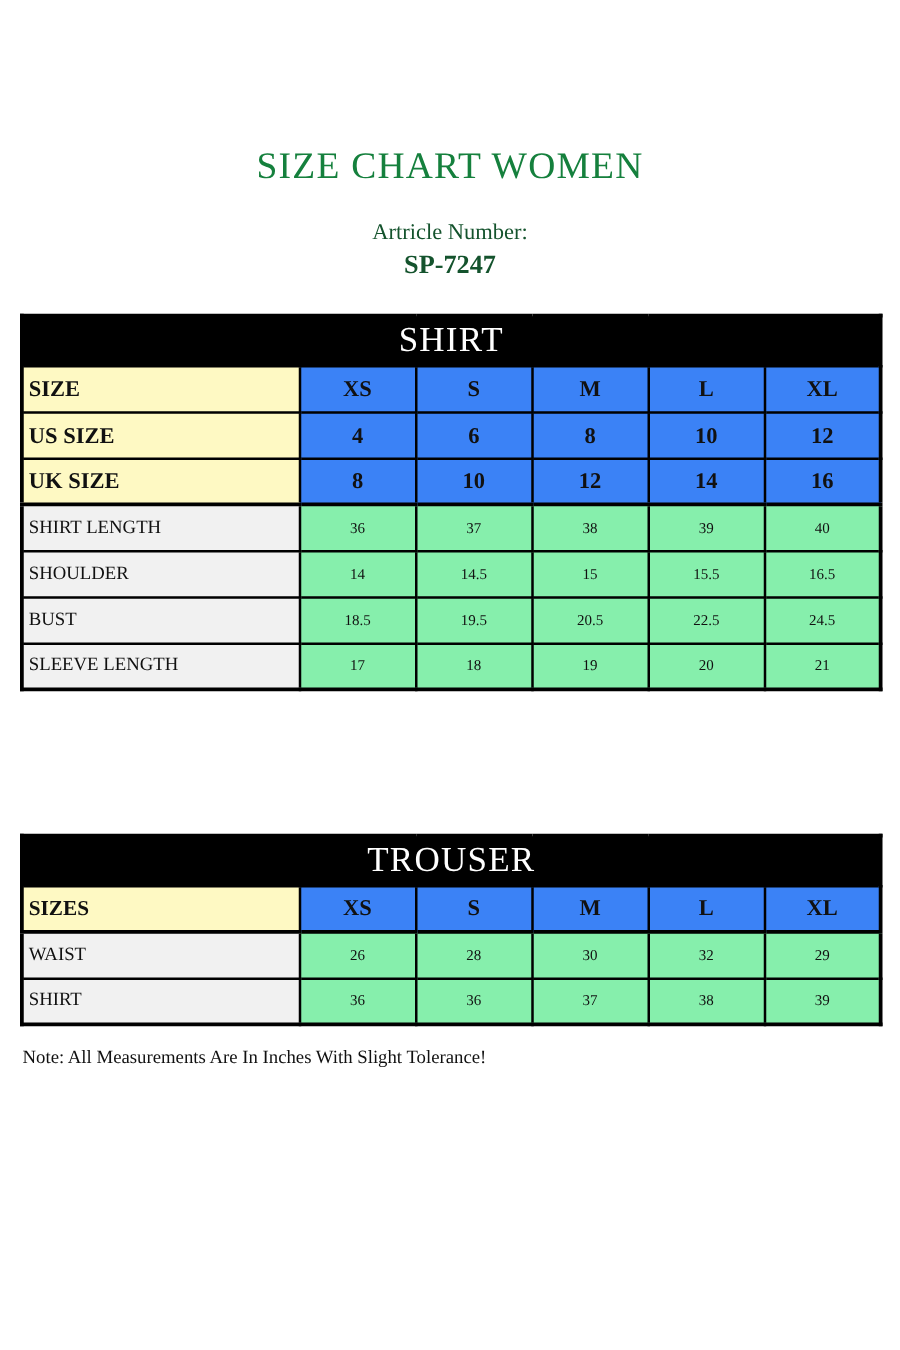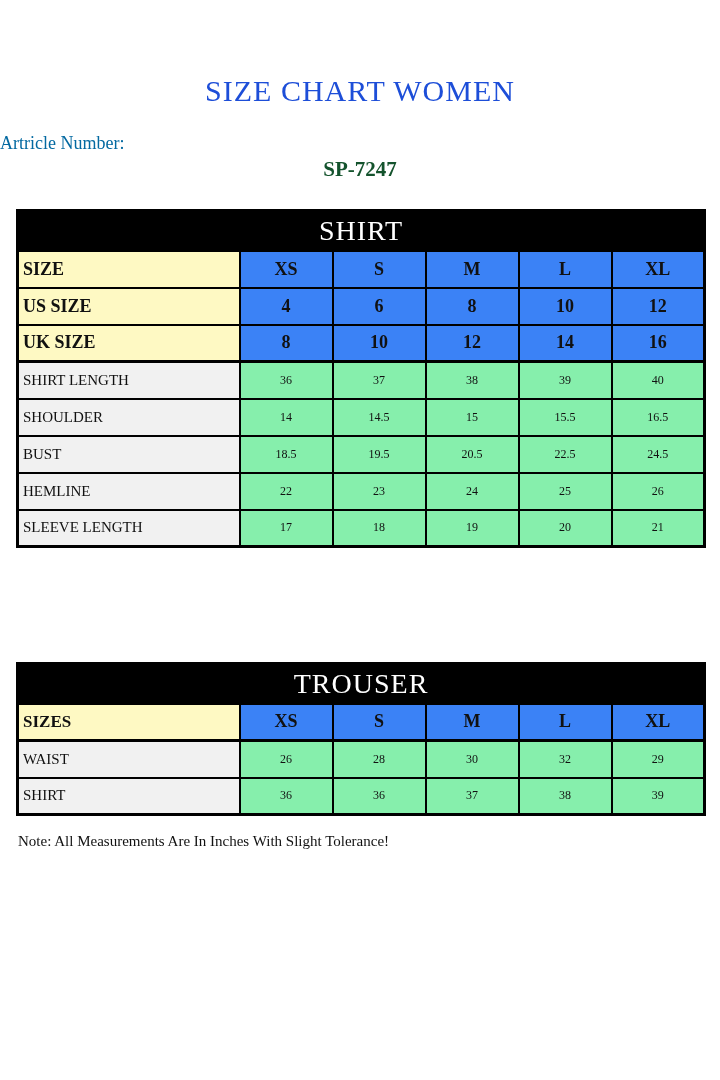--- a/index.html
+++ b/index.html
@@ -7,32 +7,33 @@
   body {
     width: 720px; height: 1080px;
     font-family: "Liberation Serif", "DejaVu Serif", serif;
     color: #111111;
     overflow: hidden;
     position: relative;
   }
   .sheet { width: 720px; height: 1080px; background: #ffffff; }
 
   .page-title {
-    margin-top: 74px;
+    margin-top: 116px;
     text-align: center;
     font-size: 30px;
     font-weight: 400;
     letter-spacing: 1px;
-    color: #1d4ed8;
+    color: #15803d;
   }
   .article-label {
     margin-top: 25px;
+    text-align: center;
     font-size: 18px;
     font-weight: 400;
-    color: #0369a1;
+    color: #14532d;
   }
   .article-number {
     margin-top: 3px;
     text-align: center;
     font-size: 21px;
     font-weight: 700;
     color: #14532d;
   }
 
   table.size-table {
@@ -171,28 +172,20 @@
       </tr>
       <tr class="measure-row">
         <th class="lbl">BUST</th>
         <td>18.5</td>
         <td>19.5</td>
         <td>20.5</td>
         <td>22.5</td>
         <td>24.5</td>
       </tr>
       <tr class="measure-row">
-        <th class="lbl">HEMLINE</th>
-        <td>22</td>
-        <td>23</td>
-        <td>24</td>
-        <td>25</td>
-        <td>26</td>
-      </tr>
-      <tr class="measure-row">
         <th class="lbl">SLEEVE LENGTH</th>
         <td>17</td>
         <td>18</td>
         <td>19</td>
         <td>20</td>
         <td>21</td>
       </tr>
     </tbody>
   </table>
 

